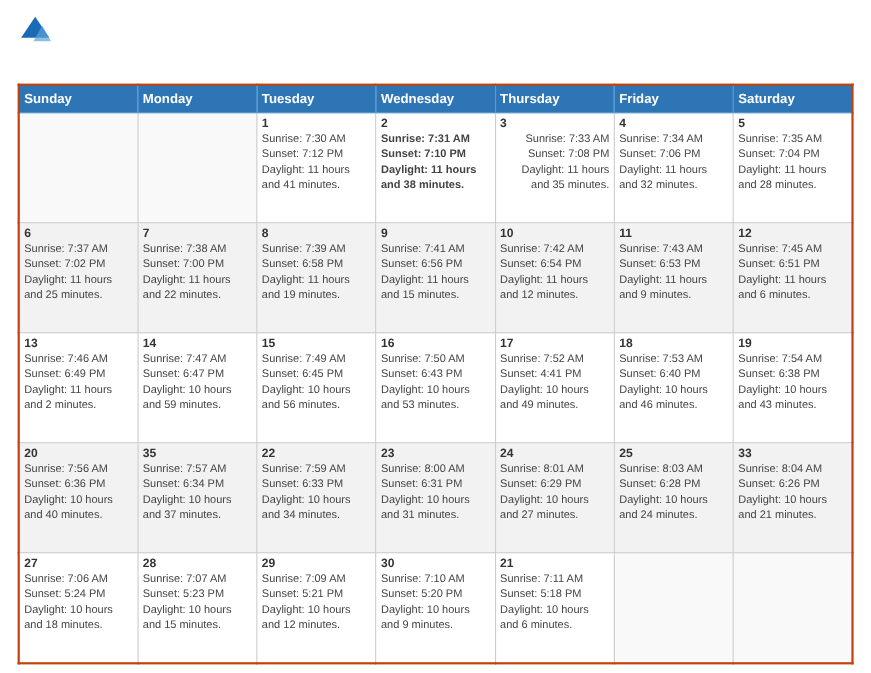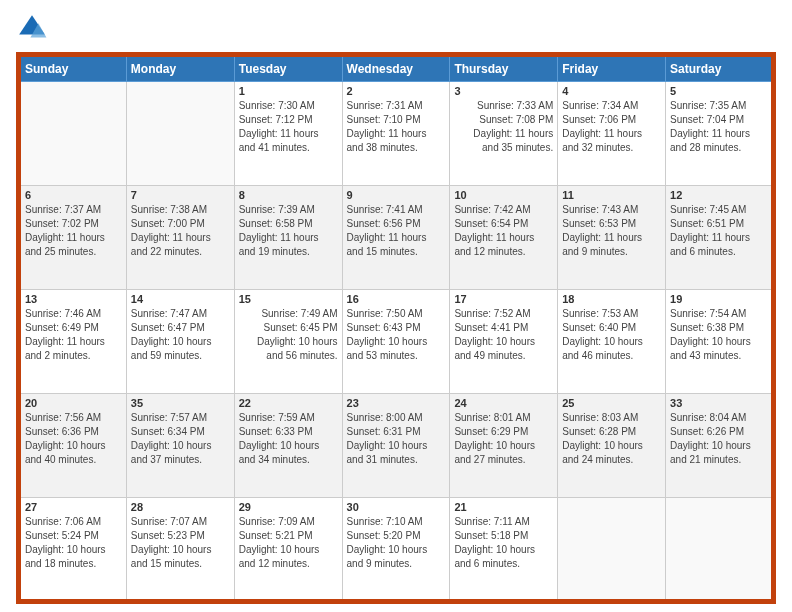--- a/index.html
+++ b/index.html
@@ -55,24 +55,25 @@
       font-weight: normal;
       color: #333;
       line-height: 1.1;
     }
     .location {
       font-size: 14px;
       color: #555;
     }
     .calendar {
       flex: 1;
-      border: 5px solid #c2410c;
+      border: 2px solid #c2410c;
       border-collapse: collapse;
       width: 100%;
       table-layout: fixed;
+      margin-top: 24px;
     }
     .calendar th {
       background-color: #2e75b6;
       color: #fff;
       font-size: 12px;
       font-weight: bold;
       padding: 5px 4px;
       text-align: left;
       border: 1px solid #5b9bd5;
     }
@@ -141,21 +142,21 @@
           <td class="empty"></td>
           <td class="empty"></td>
           <td>
             <span class="day-number">1</span>
             <div class="day-info" style="white-space: pre-line;">Sunrise: 7:30 AM
 Sunset: 7:12 PM
 Daylight: 11 hours and 41 minutes.</div>
           </td>
           <td>
             <span class="day-number">2</span>
-            <div class="day-info" style="white-space: pre-line;">Sunrise: 7:31 AM
+            <div class="day-info" style="white-space: pre-line; font-weight: bold;">Sunrise: 7:31 AM
 Sunset: 7:10 PM
 Daylight: 11 hours and 38 minutes.</div>
           </td>
           <td>
             <span class="day-number">3</span>
             <div class="day-info" style="white-space: pre-line; text-align: right;">Sunrise: 7:33 AM
 Sunset: 7:08 PM
 Daylight: 11 hours and 35 minutes.</div>
           </td>
           <td>
@@ -223,21 +224,21 @@
 Daylight: 11 hours and 2 minutes.</div>
           </td>
           <td>
             <span class="day-number">14</span>
             <div class="day-info" style="white-space: pre-line;">Sunrise: 7:47 AM
 Sunset: 6:47 PM
 Daylight: 10 hours and 59 minutes.</div>
           </td>
           <td>
             <span class="day-number">15</span>
-            <div class="day-info" style="white-space: pre-line; text-align: right;">Sunrise: 7:49 AM
+            <div class="day-info" style="white-space: pre-line;">Sunrise: 7:49 AM
 Sunset: 6:45 PM
 Daylight: 10 hours and 56 minutes.</div>
           </td>
           <td>
             <span class="day-number">16</span>
             <div class="day-info" style="white-space: pre-line;">Sunrise: 7:50 AM
 Sunset: 6:43 PM
 Daylight: 10 hours and 53 minutes.</div>
           </td>
           <td>

